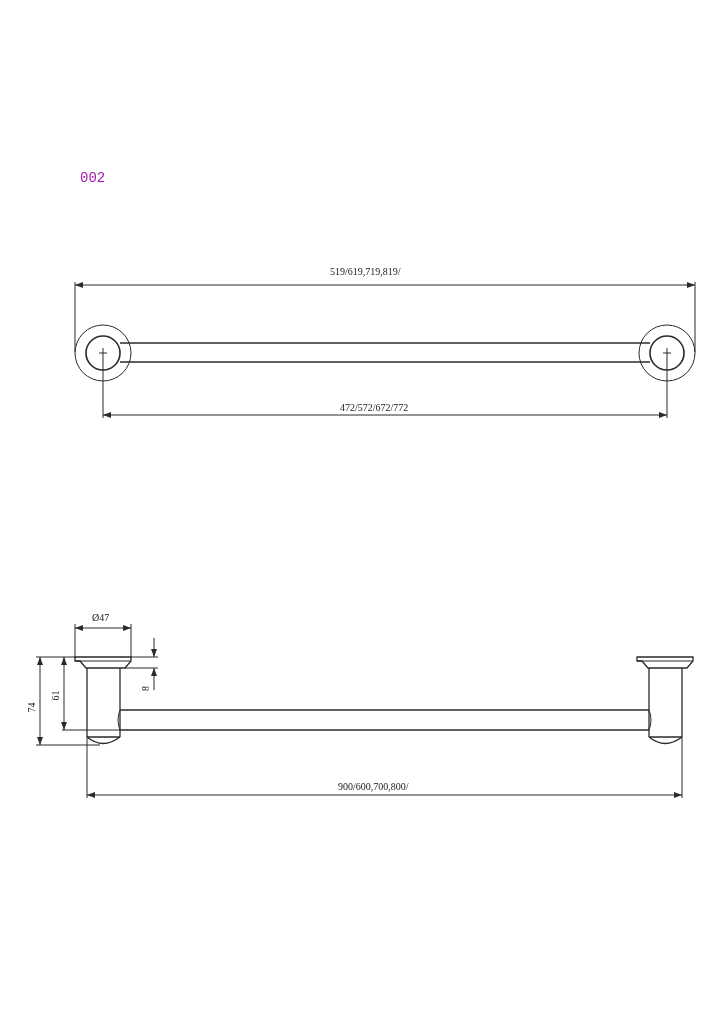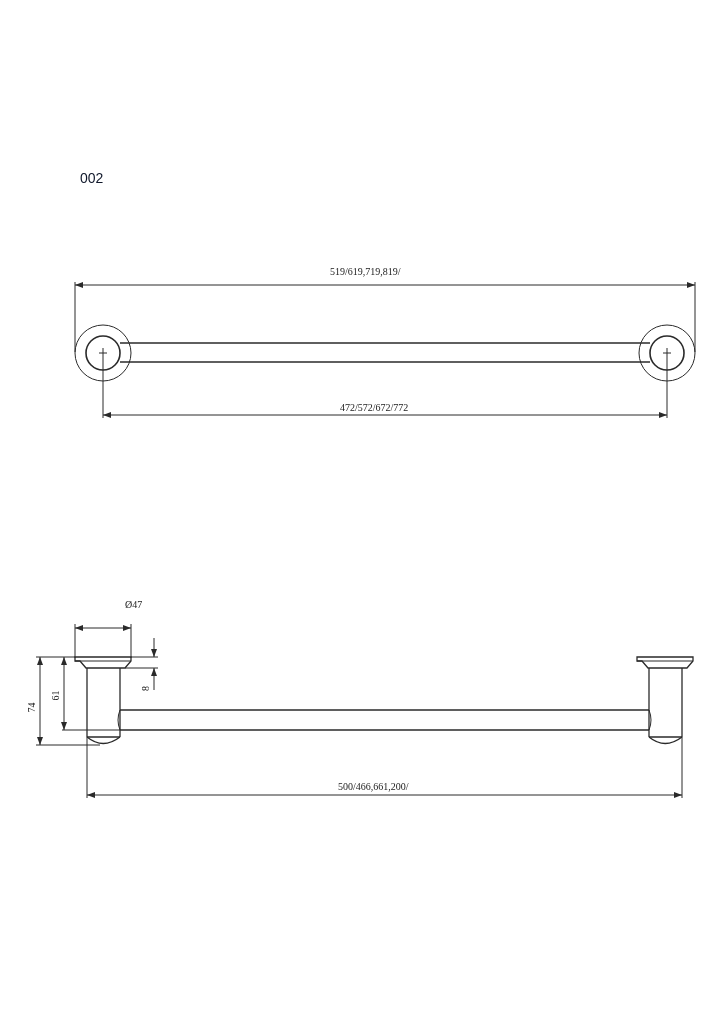--- a/index.html
+++ b/index.html
@@ -1,18 +1,18 @@
 <!DOCTYPE html>
 <html><head>
 <meta charset="utf-8">
 <style>
   html, body { margin: 0; padding: 0; background: #ffffff; }
   body { width: 723px; height: 1024px; position: relative; overflow: hidden; }
   .label { position: absolute; font-family: "Liberation Serif", serif; font-size: 10px; color: #222; white-space: nowrap; }
-  .code { position: absolute; left: 80px; top: 170px; font-family: Liberation Sans, sans-serif; font-size: 14px; color: #0f172a; }
+  .code { position: absolute; left: 80px; top: 170px; font-family: Liberation Mono, monospace; font-size: 14px; color: #a21caf; }
   svg { position: absolute; left: 0; top: 0; }
   .vlabel { transform: rotate(-90deg); transform-origin: center; }
 </style>
 </head>
 <body>
 
 <div class="code">002</div>
 
 <svg width="723" height="1024" viewBox="0 0 723 1024">
   <defs>
@@ -87,17 +87,17 @@
 
       <line x1="87" y1="737" x2="87" y2="798"></line>
       <line x1="682" y1="737" x2="682" y2="798"></line>
       <line x1="87" y1="795" x2="682" y2="795" marker-start="url(#arr)" marker-end="url(#arr)"></line>
     </g>
   </g>
 </svg>
 
 <div class="label" style="left:330px; top:266px;">519/619,719,819/</div>
 <div class="label" style="left:340px; top:402px;">472/572/672/772</div>
-<div class="label" style="left:92px; top:599px;margin-left:33px;">Ø47</div>
+<div class="label" style="left:92px; top:612px;">Ø47</div>
 <div class="label vlabel" style="left:143px; top:683px;">8</div>
 <div class="label vlabel" style="left:50px; top:690px;">61</div>
 <div class="label vlabel" style="left:26px; top:702px;">74</div>
-<div class="label" style="left:338px; top:781px;">500/466,661,200/</div>
+<div class="label" style="left:338px; top:781px;">900/600,700,800/</div>
 
 </body></html>

